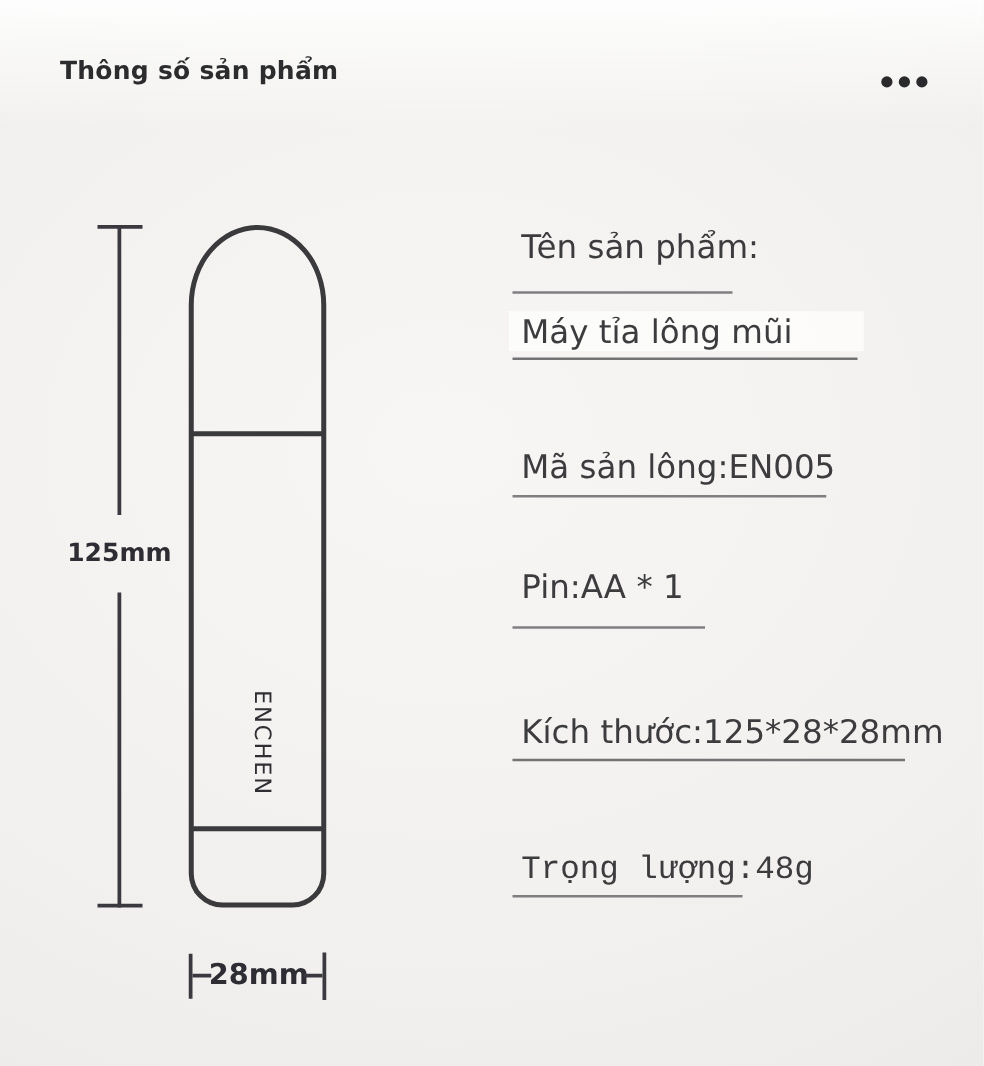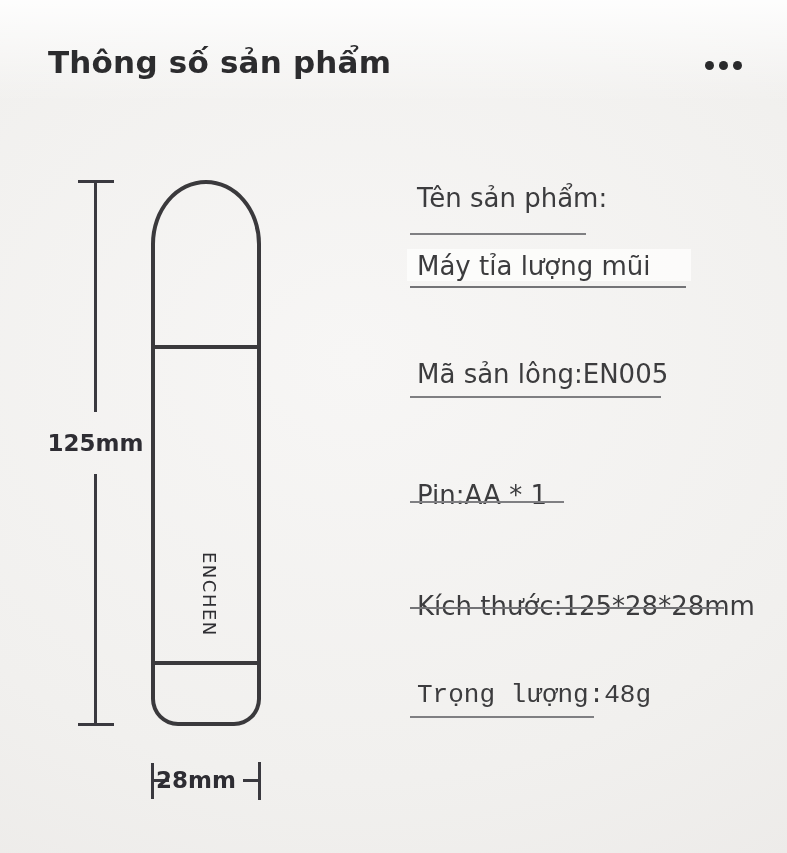--- a/index.html
+++ b/index.html
@@ -15,21 +15,21 @@
     background:
       linear-gradient(180deg, rgba(255,255,255,0.9) 0%, rgba(255,255,255,0) 12%),
       radial-gradient(ellipse 120% 90% at 45% 42%, #f7f6f5 0%, #f1f0ee 55%, #eceae8 85%, #e7e5e3 100%);
   }
 
   
   .page-title {
     position: absolute;
     left: 48px;
     top: 44px;
-    font-size: 31px;
+    font-size: 20px;
     font-weight: bold;
     letter-spacing: 0.2px;
     color: #2c2c2e;
     white-space: nowrap;
   }
   .more-menu {
     position: absolute;
     left: 705px;
     top: 61px;
     display: flex;
@@ -84,33 +84,33 @@
   .h-cap-top    { left: 78px; top: 180px; width: 36px; height: 3px; }
   .h-seg-top    { left: 94px; top: 180px; width: 3px;  height: 232px; }
   .h-seg-bottom { left: 94px; top: 474px; width: 3px;  height: 252px; }
   .h-cap-bottom { left: 78px; top: 723px; width: 36px; height: 3px; }
   .height-label {
     position: absolute;
     left: 38px;
     top: 430px;
     width: 115px;
     text-align: center;
-    font-size: 23px;
+    font-size: 20px;
     font-weight: bold;
     color: #2e2d33;
   }
 
   
   .w-tick-left  { left: 151px; top: 763px; width: 3px; height: 36px; }
   .w-tick-right { left: 258px; top: 762px; width: 3px; height: 38px; }
   .w-stub-left  { left: 154px; top: 779px; width: 15px; height: 3px; }
   .w-stub-right { left: 243px; top: 779px; width: 15px; height: 3px; }
   .width-label {
     position: absolute;
-    left: 156px;
+    left: 167px;
     top: 767px;
     width: 74px;
     text-align: center;
     font-size: 23px;
     font-weight: bold;
     color: #2e2d33;
     white-space: nowrap;
   }
 
   
@@ -134,23 +134,23 @@
     left: 407px;
     top: 249px;
     width: 284px;
     height: 32px;
     background: rgba(253, 253, 252, 0.85);
   }
   .row2-text { top: 251px; }
   .row2-line { top: 286px; width: 276px; background: #737376; }
   .row3-text { top: 359px; }
   .row3-line { top: 396px; width: 251px; }
-  .row4-text { top: 480px; }
+  .row4-text { top: 455px; }
   .row4-line { top: 501px; width: 154px; }
-  .row5-text { top: 571px; margin-top: 20px; }
+  .row5-text { top: 571px; }
   .row5-line { top: 607px; width: 314px; background: #737376; }
   .row6-text { top: 680px; font-family: Liberation Mono, monospace; }
   .row6-line { top: 716px; width: 184px; }
 </style>
 </head>
 <body>
 
 <div class="canvas">
 
   <h1 class="page-title">Thông số sản phẩm</h1>
@@ -181,21 +181,21 @@
       <div class="dim w-stub-right"></div>
       <div class="dim w-tick-right"></div>
     </div>
   </div>
 
   <div>
     <div class="spec-text row1-text">Tên sản phẩm:</div>
     <div class="spec-underline row1-line"></div>
 
     <div class="highlight-box"></div>
-    <div class="spec-text row2-text">Máy tỉa lượng mũi</div>
+    <div class="spec-text row2-text">Máy tỉa lông mũi</div>
     <div class="spec-underline row2-line"></div>
 
     <div class="spec-text row3-text">Mã sản lông:EN005</div>
     <div class="spec-underline row3-line"></div>
 
     <div class="spec-text row4-text">Pin:AA * 1</div>
     <div class="spec-underline row4-line"></div>
 
     <div class="spec-text row5-text">Kích thước:125*28*28mm</div>
     <div class="spec-underline row5-line"></div>

